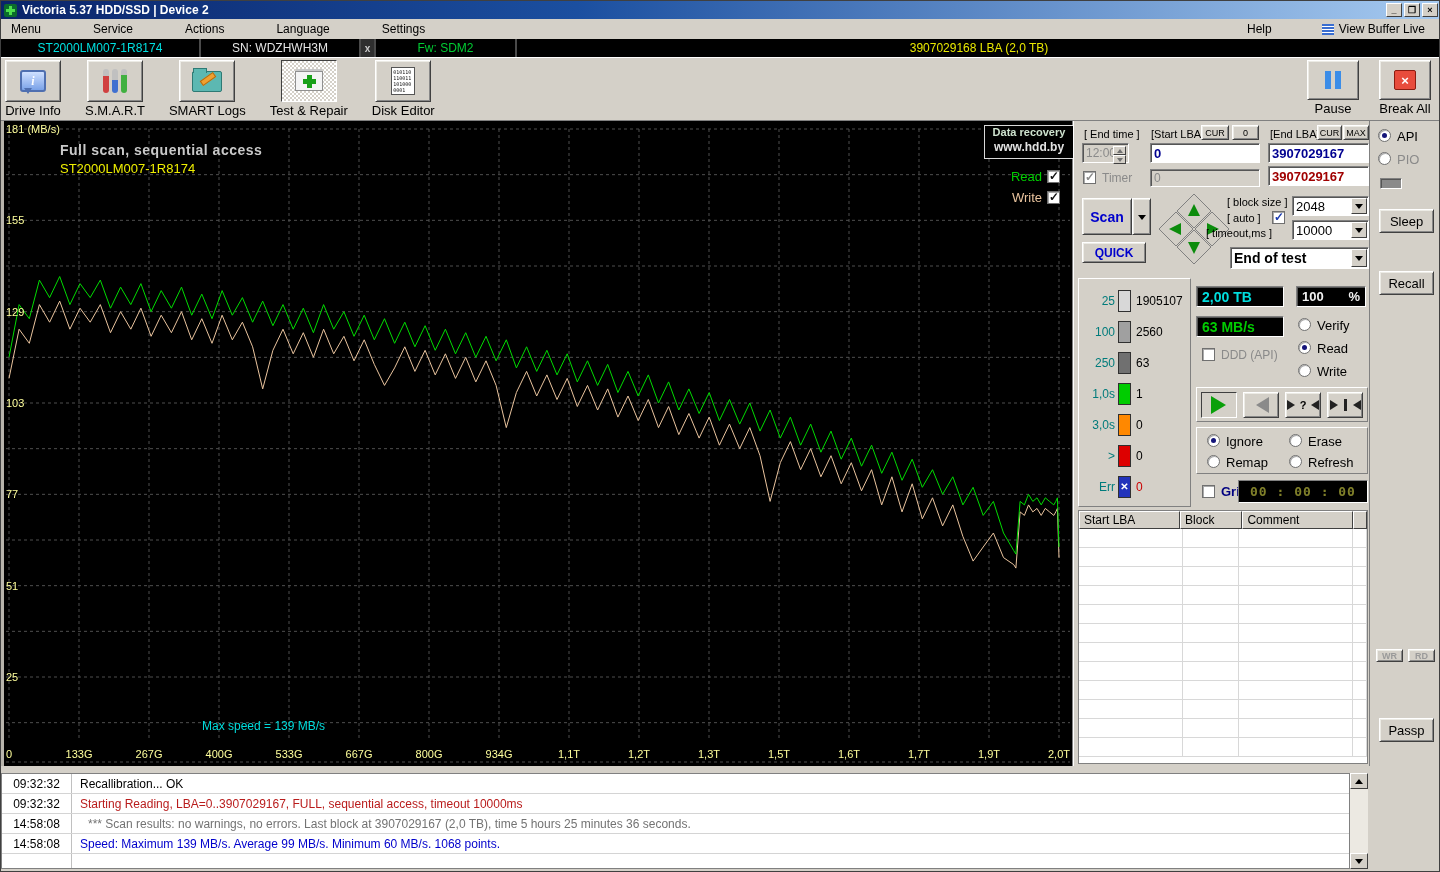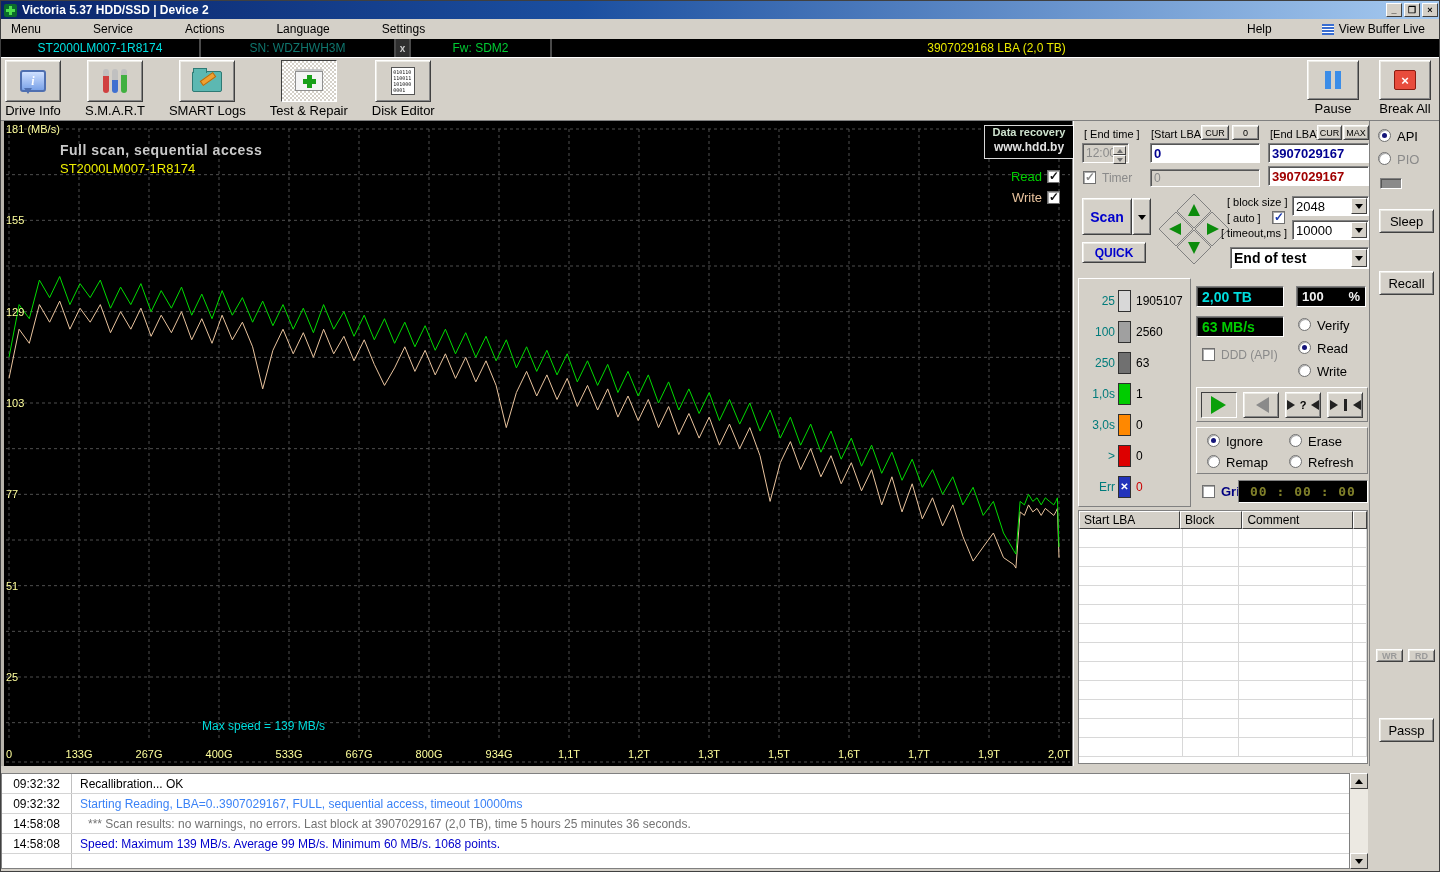--- a/index.html
+++ b/index.html
@@ -124,21 +124,21 @@
       </div>
     <div style="margin-left:auto;display:flex;align-items:center">
       <span class="menu-item" style="margin-right:40px">Help</span>
       <span style="width:12px;height:11px;margin-right:5px;background:repeating-linear-gradient(#3a6ed0 0 2px,#fff 2px 3px)"></span>
       <span class="menu-item" style="padding-left:0;margin-right:6px">View Buffer Live</span>
     </div>
   </div>
 
   <div class="infobar">
     <span class="seg" style="width:200px;color:#00e0e0">ST2000LM007-1R8174</span>
-    <span class="seg" style="width:195px;color:#0f766e">SN: WDZHWH3M</span>
+    <span class="seg" style="width:160px;color:#e5e5e5">SN: WDZHWH3M</span>
     <span class="seg" style="width:15px;color:#cccccc;background:#2f2f2f;font-size:10px;font-weight:bold">x</span>
     <span class="seg" style="width:141px;color:#00cc33">Fw: SDM2</span>
     <span class="seg" style="flex:1;border-right:none;color:#e8e800">3907029168 LBA (2,0 TB)</span>
   </div>
 
   <div class="toolbar">
     <div class="tb-left">
       <div class="tb-item">
         <span class="icon-box">
             <span class="ic-info">i</span>
@@ -306,21 +306,21 @@
       <polygon class="navarrow" points="38,63 32,51 44,51"></polygon>
     </svg>
 
     <span class="plabel" style="left:153px;top:75px">[ block size ]</span>
     <span class="plabel" style="left:153px;top:91px">[ auto ]</span>
     <span class="cb on blue" style="left:198px;top:90px"></span>
     <div class="field abs" style="left:218px;top:75px;width:77px;height:20px;font-size:13px">
       <span>2048</span>
       <span class="dropbtn"></span>
     </div>
-    <span class="plabel" style="left:147px;top:106px">[ timeout,ms ]</span>
+    <span class="plabel" style="left:132px;top:106px">[ timeout,ms ]</span>
     <div class="field abs" style="left:218px;top:99px;width:77px;height:20px;font-size:13px">
       <span>10000</span>
       <span class="dropbtn"></span>
     </div>
     <div class="field abs" style="left:156px;top:126px;width:139px;height:22px;font-weight:bold;font-size:14px">
       <span>End of test</span>
       <span class="dropbtn"></span>
     </div>
 
     <div class="abs raisebox" style="left:4px;top:157px;width:113px;height:229px;padding-top:6px">
@@ -512,21 +512,21 @@
   </div>
 
   <div class="log">
     <div>
         <div class="log-row">
           <span class="log-time">09:32:32</span>
           <span class="log-text" style="color: rgb(0, 0, 0);">Recallibration... OK</span>
         </div>
         <div class="log-row">
           <span class="log-time">09:32:32</span>
-          <span class="log-text" style="color: #3b82f6; text-align: right;">Starting Reading, LBA=0..3907029167, FULL, sequential access, timeout 10000ms</span>
+          <span class="log-text" style="color: #b91c1c; text-align: right;">Starting Reading, LBA=0..3907029167, FULL, sequential access, timeout 10000ms</span>
         </div>
         <div class="log-row">
           <span class="log-time">14:58:08</span>
           <span class="log-text" style="color: #737373; margin-left: 8px;">*** Scan results: no warnings, no errors. Last block at 3907029167 (2,0 TB), time 5 hours 25 minutes 36 seconds.</span>
         </div>
         <div class="log-row">
           <span class="log-time">14:58:08</span>
           <span class="log-text" style="color: rgb(0, 0, 204);">Speed: Maximum 139 MB/s. Average 99 MB/s. Minimum 60 MB/s. 1068 points.</span>
         </div>
         <div class="log-row">

